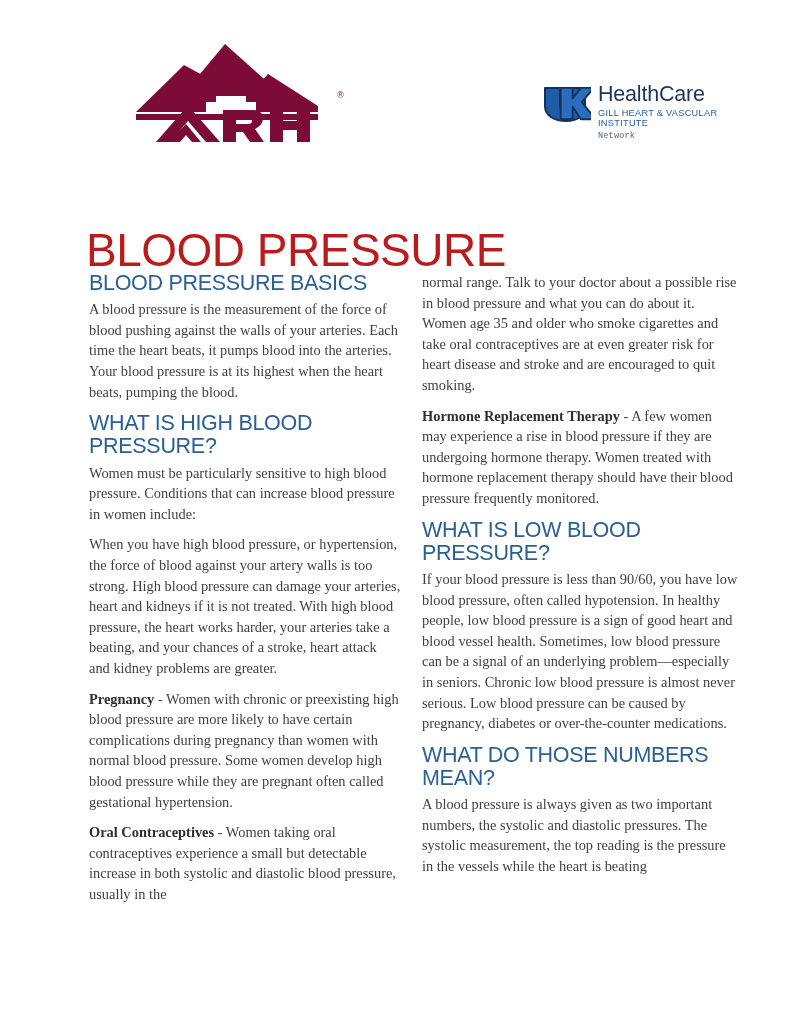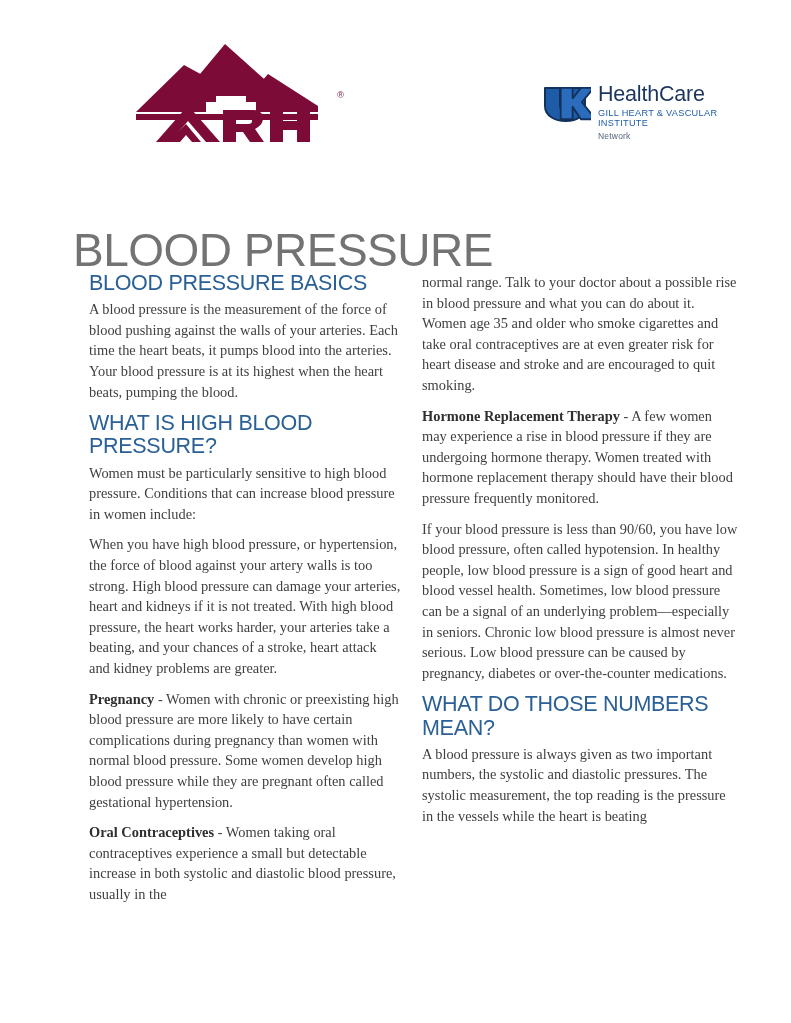--- a/index.html
+++ b/index.html
@@ -86,37 +86,37 @@
   .uk-institute {
     font-family: "Liberation Sans", sans-serif;
     font-weight: normal;
     font-size: 9.2px;
     color: #1f5ca8;
     line-height: 1.18;
     letter-spacing: 0.3px;
     margin-top: 2px;
   }
   .uk-network {
-    font-family: Liberation Sans, sans-serif;
+    font-family: Liberation Mono, monospace;
     font-size: 8.5px;
     color: #55657a;
     margin-top: 2px;
     letter-spacing: 0.2px;
   }
 
   
   .doc-title {
     position: absolute;
-    left: 73px;
+    left: 86px;
     top: 196px;
     font-family: "Liberation Sans", sans-serif;
     font-weight: normal;
     font-size: 46px;
     letter-spacing: -0.5px;
-    color: #737373;
+    color: #b91c1c;
     line-height: 1;
   }
 
   
   .columns {
     position: absolute;
     left: 16px;
     top: 272px;
     width: 791px;
     display: flex;
@@ -218,19 +218,20 @@
         <p>A blood pressure is the measurement of the force of blood pushing against the walls of your arteries. Each time the heart beats, it pumps blood into the arteries. Your blood pressure is at its highest when the heart beats, pumping the blood.</p>
         <h2 class="section-head head-spaced">WHAT IS HIGH BLOOD PRESSURE?</h2>
         <p>Women must be particularly sensitive to high blood pressure. Conditions that can increase blood pressure in women include:</p>
         <p>When you have high blood pressure, or hypertension, the force of blood against your artery walls is too strong. High blood pressure can damage your arteries, heart and kidneys if it is not treated. With high blood pressure, the heart works harder, your arteries take a beating, and your chances of a stroke, heart attack and kidney problems are greater.</p>
         <p><b>Pregnancy</b><span> - Women with chronic or preexisting high blood pressure are more likely to have certain complications during pregnancy than women with normal blood pressure. Some women develop high blood pressure while they are pregnant often called gestational hypertension.</span></p>
         <p><b>Oral Contraceptives</b><span> - Women taking oral contraceptives experience a small but detectable increase in both systolic and diastolic blood pressure, usually in the</span></p>
       </div>
     <div class="col col-right" id="col-right">
         <p>normal range. Talk to your doctor about a possible rise in blood pressure and what you can do about it. Women age 35 and older who smoke cigarettes and take oral contraceptives are at even greater risk for heart disease and stroke and are encouraged to quit smoking.</p>
         <p><b>Hormone Replacement Therapy</b><span> - A few women may experience a rise in blood pressure if they are undergoing hormone therapy. Women treated with hormone replacement therapy should have their blood pressure frequently monitored.</span></p>
+        <h2 class="section-head head-spaced">WHAT IS LOW BLOOD PRESSURE?</h2>
         <p>If your blood pressure is less than 90/60, you have low blood pressure, often called hypotension. In healthy people, low blood pressure is a sign of good heart and blood vessel health. Sometimes, low blood pressure can be a signal of an underlying problem—especially in seniors. Chronic low blood pressure is almost never serious. Low blood pressure can be caused by pregnancy, diabetes or over-the-counter medications.</p>
         <h2 class="section-head head-spaced">WHAT DO THOSE NUMBERS MEAN?</h2>
         <p>A blood pressure is always given as two important numbers, the systolic and diastolic pressures. The systolic measurement, the top reading is the pressure in the vessels while the heart is beating</p>
       </div>
   </div>
 
 </div>
 
 </body></html>

